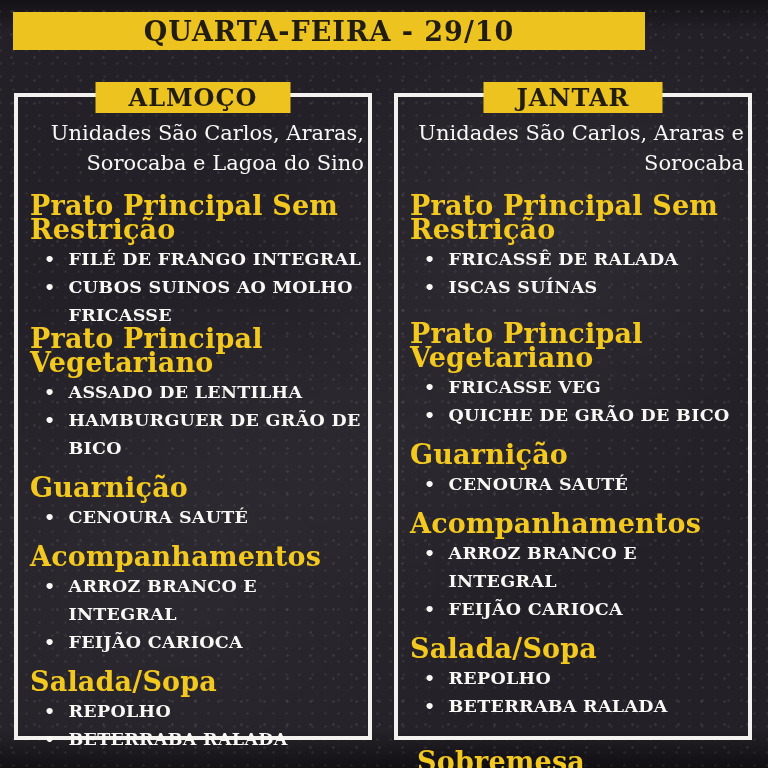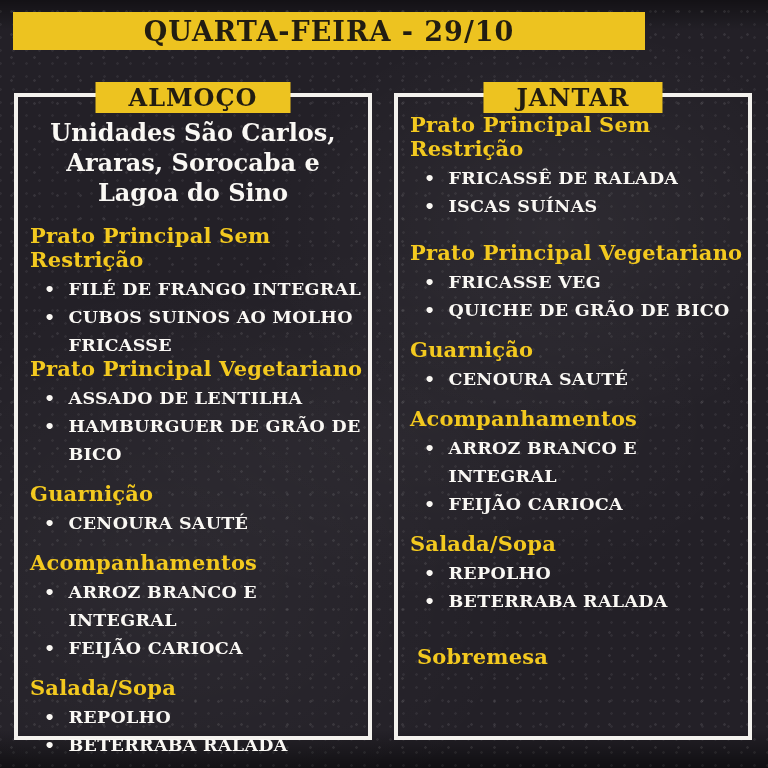--- a/index.html
+++ b/index.html
@@ -54,30 +54,30 @@
     position: absolute;
     top: -15px; left: 50%; transform: translateX(-50%);
     background: var(--accent-yellow);
     color: var(--dark-text);
     font-size: 24px; font-weight: bold; letter-spacing: 1px;
     line-height: 31px; padding: 0 33px;
     white-space: nowrap;
   }
   .subtitle {
     padding: 21px 4px 0;
-    text-align: center;
+    text-align: right;
     color: var(--text-white);
-    font-size: 24px; font-weight: bold;
+    font-size: 21px; font-weight: normal;
     line-height: 30px;
   }
 
   .section { margin: 14px 0 0 12px; }
   .section-title {
     color: var(--heading-yellow);
-    font-size: 21px; font-weight: bold;
+    font-size: 27px; font-weight: bold;
     line-height: 24px;
     letter-spacing: 0.2px;
   }
   .section ul {
     list-style: none;
     margin: 3px 0 0; padding: 0 0 0 14px;
   }
   .section li {
     display: flex; align-items: flex-start; gap: 13px;
     color: var(--text-white);
@@ -168,20 +168,21 @@
             <span class="bullet">•</span>
             <span class="item-text">BETERRABA RALADA</span>
           </li>
       </ul>
     </div>
 
   </section>
 
   <section class="column col-jantar">
     <div class="col-header">JANTAR</div>
+    <div class="subtitle">Unidades São Carlos, Araras e Sorocaba</div>
 
     <div class="section s1">
       <div class="section-title">Prato Principal Sem Restrição</div>
       <ul>
         <li>
             <span class="bullet">•</span>
             <span class="item-text">FRICASSÊ DE RALADA</span>
           </li>
         <li>
             <span class="bullet">•</span>

